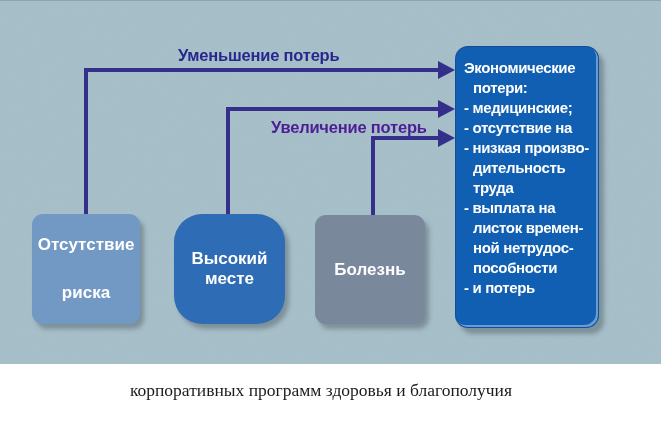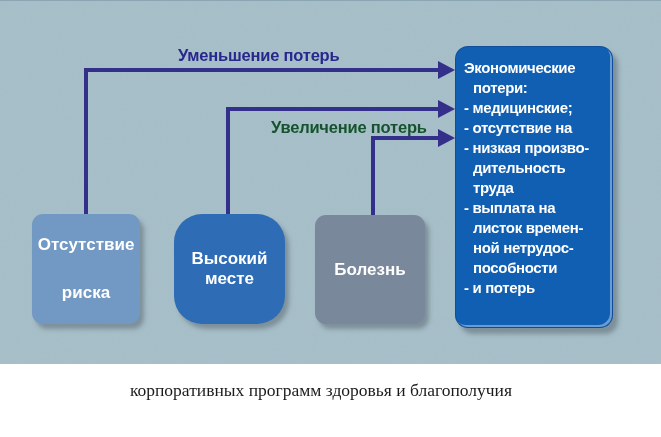--- a/index.html
+++ b/index.html
@@ -20,21 +20,21 @@
   
   .rbox{position:absolute;border-radius:11px;box-shadow:4px 5px 4px rgba(86,99,110,0.5);
         display:flex;flex-direction:column;align-items:center;justify-content:center;
         color:#ffffff;font-weight:bold;font-size:17px;line-height:20px;text-align:center;}
   .rbox .ln{display:block;}
   .box1{left:32px;top:213px;width:108px;height:110px;}
   .box2{left:174px;top:213px;width:111px;height:110px;}
   .box3{left:315px;top:214px;width:110px;height:109px;}
 
   
-  .lossbox{position:absolute;left:455px;top:45px;width:158px;height:282px;border-radius:13px;
+  .lossbox{position:absolute;left:455px;top:45px;width:144px;height:282px;border-radius:13px;
            box-shadow:5px 6px 4px rgba(86,99,110,0.5), inset -2px -2px 0 rgba(210,230,250,0.45);
            border:1px solid rgba(15,50,110,0.35);box-sizing:border-box;
            color:#ffffff;font-weight:bold;font-size:15px;line-height:20px;
            padding:11px 4px 0 8px;letter-spacing:-0.35px;}
   .lossbox .row{white-space:nowrap;}
   .lossbox .c{padding-left:9px;}
 
   
   .caption{position:absolute;left:40px;top:379px;width:472px;text-align:right;
            font-family:"Liberation Serif",serif;font-size:17.5px;line-height:23px;color:#1b1b1b;}
@@ -66,21 +66,21 @@
       <div class="head" style="left: 438px; top: 99px; border-left-color: rgb(52, 47, 138);"></div>
     </div>
 
     <div>
       <div class="seg" style="left: 371px; top: 135px; width: 4px; height: 81px; background-color: rgb(52, 47, 138);"></div>
       <div class="seg" style="left: 371px; top: 135px; width: 68px; height: 4px; background-color: rgb(52, 47, 138);"></div>
       <div class="head" style="left: 438px; top: 128px; border-left-color: rgb(52, 47, 138);"></div>
     </div>
 
     <div class="alabel" style="left: 178px; top: 45px; color: rgb(39, 39, 142);">Уменьшение потерь</div>
-    <div class="alabel" style="left: 271px; top: 117px; color: #14532d;">Увеличение потерь</div>
+    <div class="alabel" style="left: 271px; top: 117px; color: #4c1d95;">Увеличение потерь</div>
 
     <div class="rbox box1" style="background-color: rgb(114, 152, 196); gap: 28px;">
       <span class="ln">Отсутствие</span>
       <span class="ln">риска</span>
     </div>
 
     <div class="rbox box2" style="background-color: rgb(46, 108, 182); border-radius: 28px;">
       <span class="ln">Высокий</span>
       <span class="ln">месте</span>
     </div>

